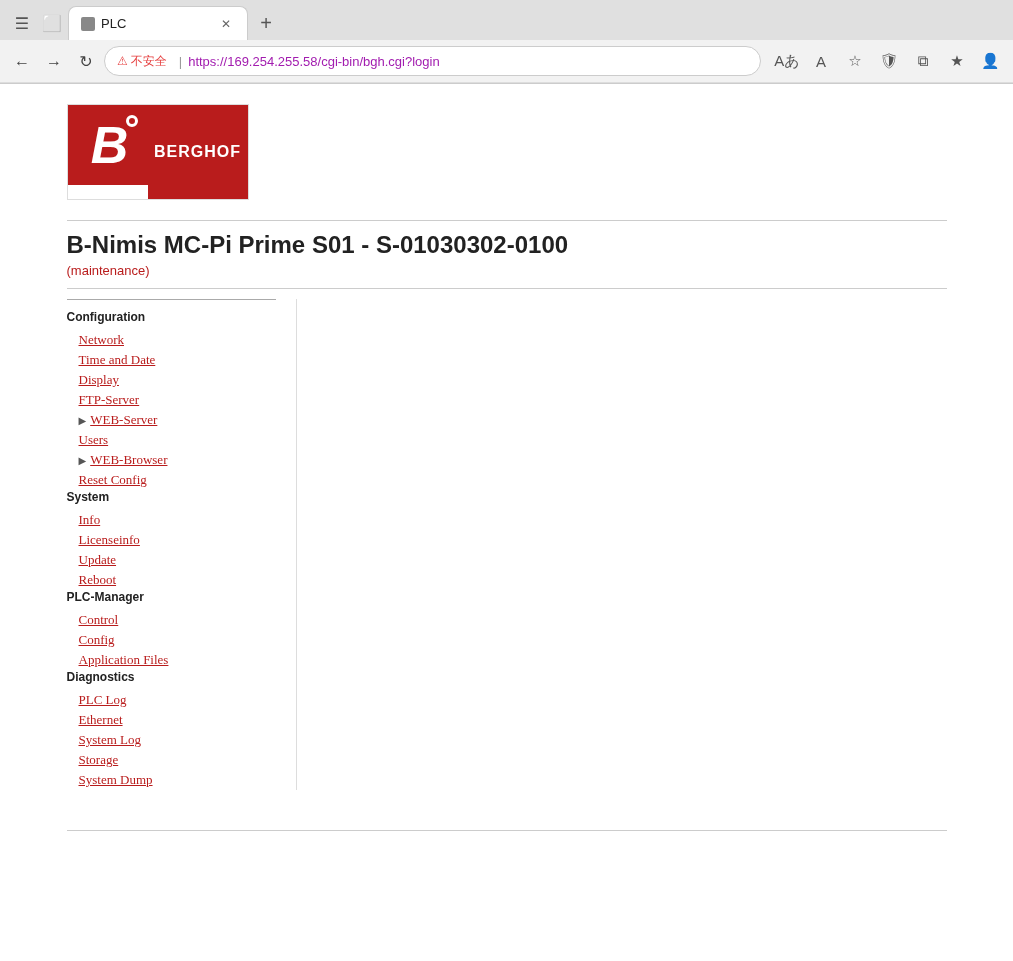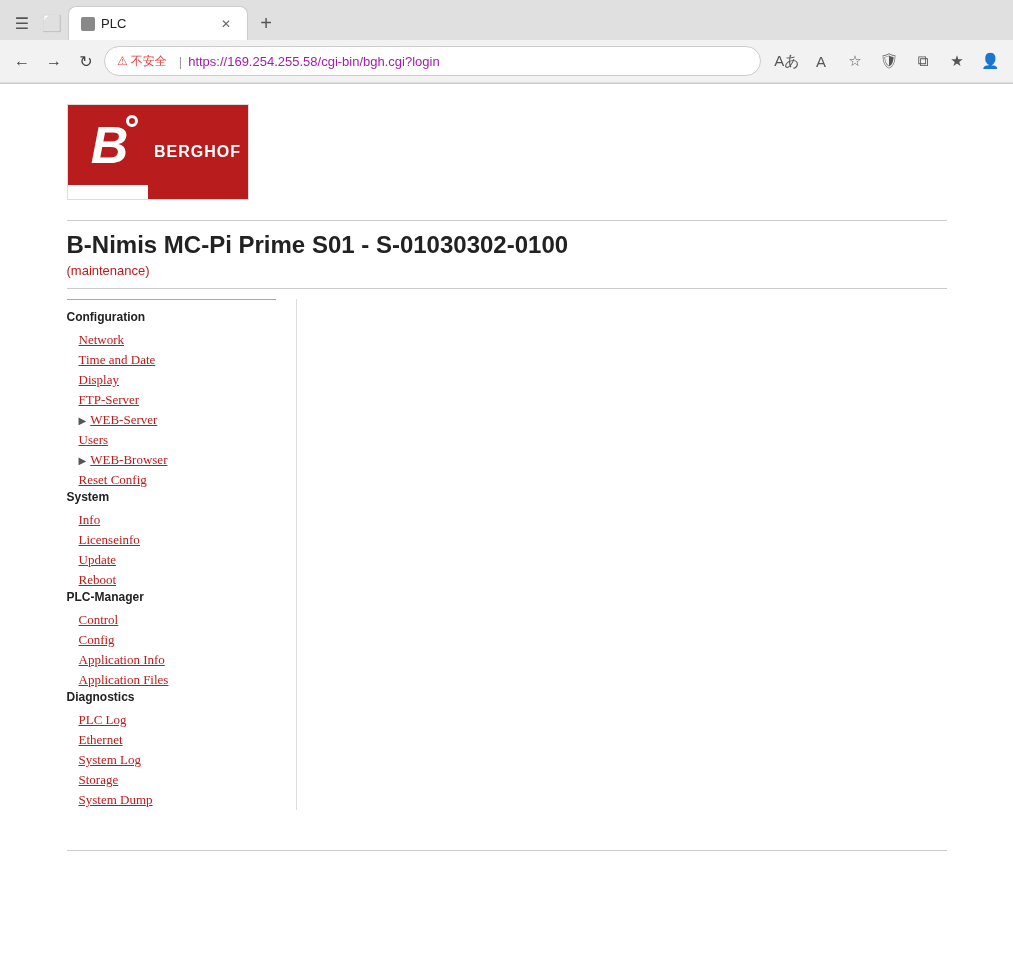--- a/index.html
+++ b/index.html
@@ -323,23 +323,20 @@
           </div>
 
         <div class="sidebar-section-title">PLC-Manager</div>
         <div class="sidebar-item">
             <a>Control</a>
           </div>
         <div class="sidebar-item">
             <a>Config</a>
           </div>
         <div class="sidebar-item">
-            <a>Application Info</a>
-          </div>
-        <div class="sidebar-item">
             <a>Application Files</a>
           </div>
 
         <div class="sidebar-section-title">Diagnostics</div>
         <div class="sidebar-item">
             <a>PLC Log</a>
           </div>
         <div class="sidebar-item">
             <a>Ethernet</a>
           </div>

